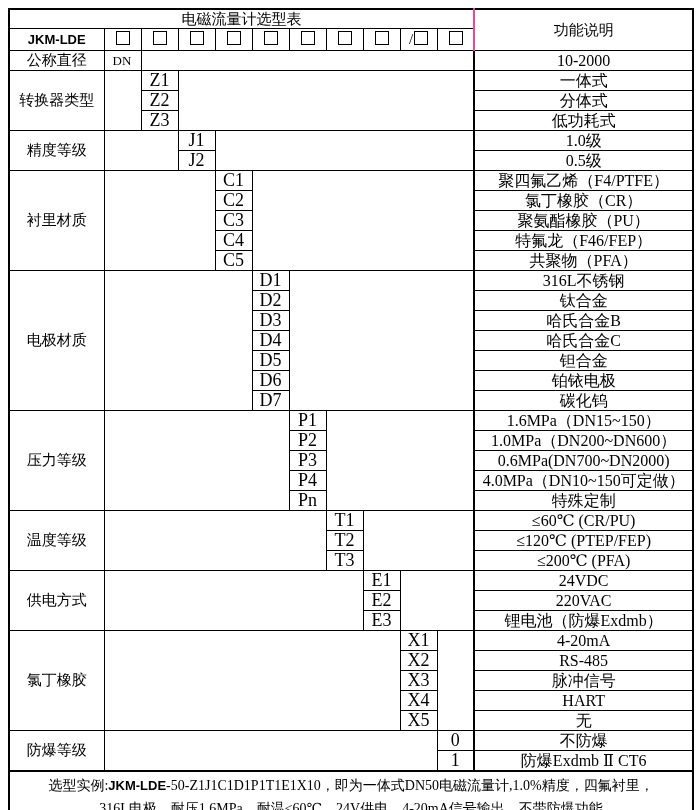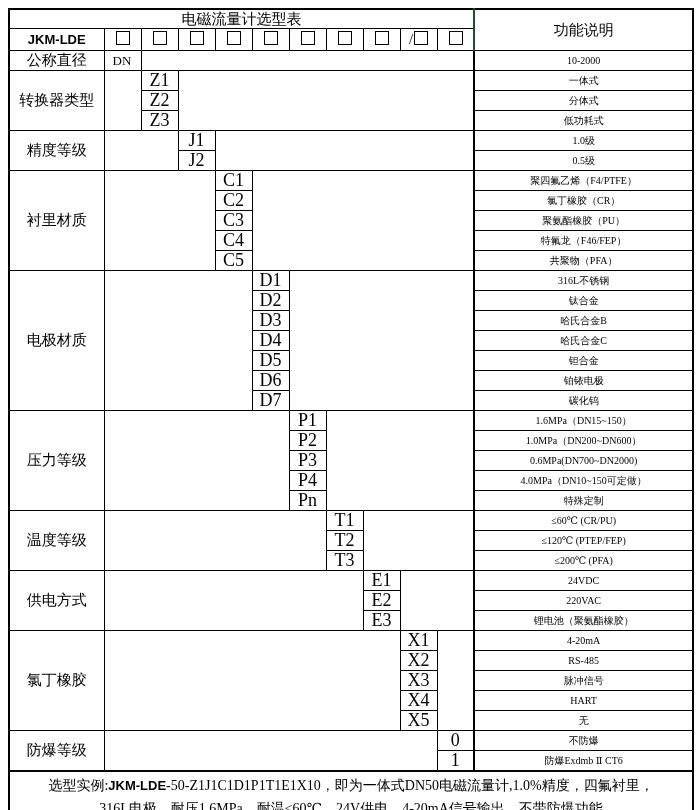--- a/index.html
+++ b/index.html
@@ -2,22 +2,22 @@
 <html><head>
 <meta charset="utf-8">
 <style>
   html,body{margin:0;padding:0;background:#fff;}
   body{width:700px;height:810px;position:relative;font-family:"Liberation Serif","DejaVu Serif",serif;color:#000;}
   table.sel{position:absolute;left:8px;top:8px;width:684px;border-collapse:collapse;table-layout:fixed;border:2px solid #000;}
   td{border:1px solid #000;padding:0;text-align:center;vertical-align:middle;height:19px;line-height:19px;font-size:14px;overflow:hidden;white-space:nowrap;}
   tr.rt td{height:18px;line-height:18px;}
   tr.rm td{height:21px;line-height:21px;}
   td.title{font-size:15px;text-align:center;}
-  td.fn{font-size:15px;border-left:2px solid #14532d;}
-  td.desc{border-left:2px solid #000;font-size:10px;}
+  td.fn{font-size:15px;border-left:2px solid #ec4899;}
+  td.desc{border-left:2px solid #000;font-size:16px;}
   td.lbl{font-size:15px;letter-spacing:0px;}
   td.mlabel{font-family:"Liberation Sans","DejaVu Sans",sans-serif;font-weight:bold;font-size:13px;}
   td.code{font-size:18px;}
   td.code-dn{text-align:left;padding-left:8px;font-size:13px;}
   span.cbox{display:inline-block;width:12px;height:12px;border:1px solid #000;vertical-align:-1px;}
   span.pre{font-size:15px;margin-right:1px;font-style:normal;}
   tr.rex td{height:50px;line-height:23px;border-top:2px solid #000;}
   .ex-line{text-align:center;font-size:14px;}
   .ex-model{font-family:"Liberation Sans","DejaVu Sans",sans-serif;font-weight:bold;font-size:13px;}
 </style>
@@ -197,21 +197,21 @@
     <td class="code">E1</td>
     <td rowspan="3" colspan="2"></td>
     <td class="desc">24VDC</td>
   </tr>
   <tr>
         <td class="code">E2</td>
         <td class="desc">220VAC</td>
       </tr>
   <tr>
         <td class="code">E3</td>
-        <td class="desc">锂电池（聚氨酯橡胶）</td>
+        <td class="desc">锂电池（防爆Exdmb）</td>
       </tr>
 
   <tr>
     <td class="lbl" rowspan="5">氯丁橡胶</td>
     <td rowspan="5" colspan="8"></td>
     <td class="code">X1</td>
     <td rowspan="5" colspan="1"></td>
     <td class="desc">4-20mA</td>
   </tr>
   <tr>

